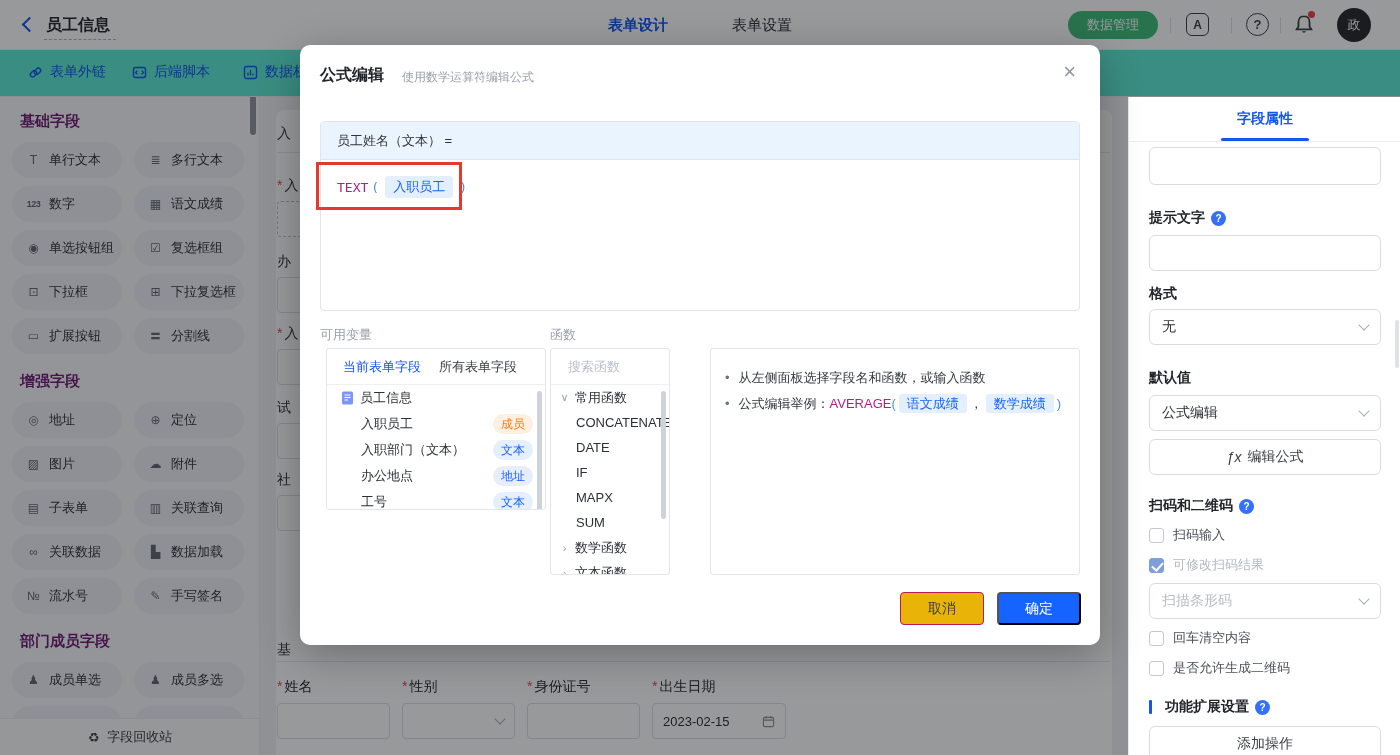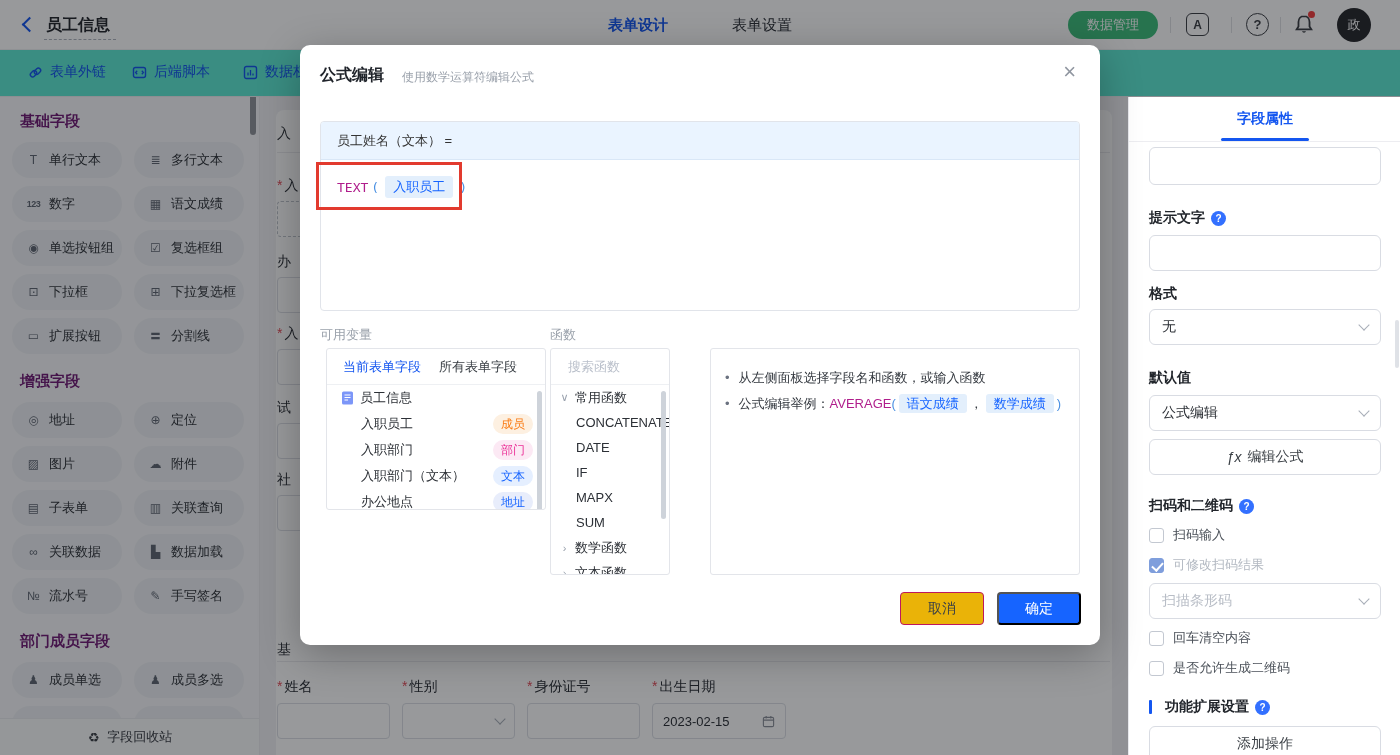--- a/index.html
+++ b/index.html
@@ -398,24 +398,20 @@
         <rect x="1" y="0.5" width="11" height="13" rx="1.6" fill="#7C96F8"></rect>
         <path d="M3.5 4 L9.5 4 M3.5 6.5 L9.5 6.5 M3.5 9 L7 9" stroke="#fff" stroke-width="1.1"></path>
       </svg>
       <span>员工信息</span>
     </div>
     <div class="tree-row tree-item">
         <span>入职员工</span>
         <span class="badge member">成员</span>
       </div>
     <div class="tree-row tree-item">
-        <span>入职部门</span>
-        <span class="badge dept">部门</span>
-      </div>
-    <div class="tree-row tree-item">
         <span>入职部门（文本）</span>
         <span class="badge text">文本</span>
       </div>
     <div class="tree-row tree-item">
         <span>办公地点</span>
         <span class="badge addr">地址</span>
       </div>
     <div class="tree-row tree-item">
         <span>工号</span>
         <span class="badge text">文本</span>

